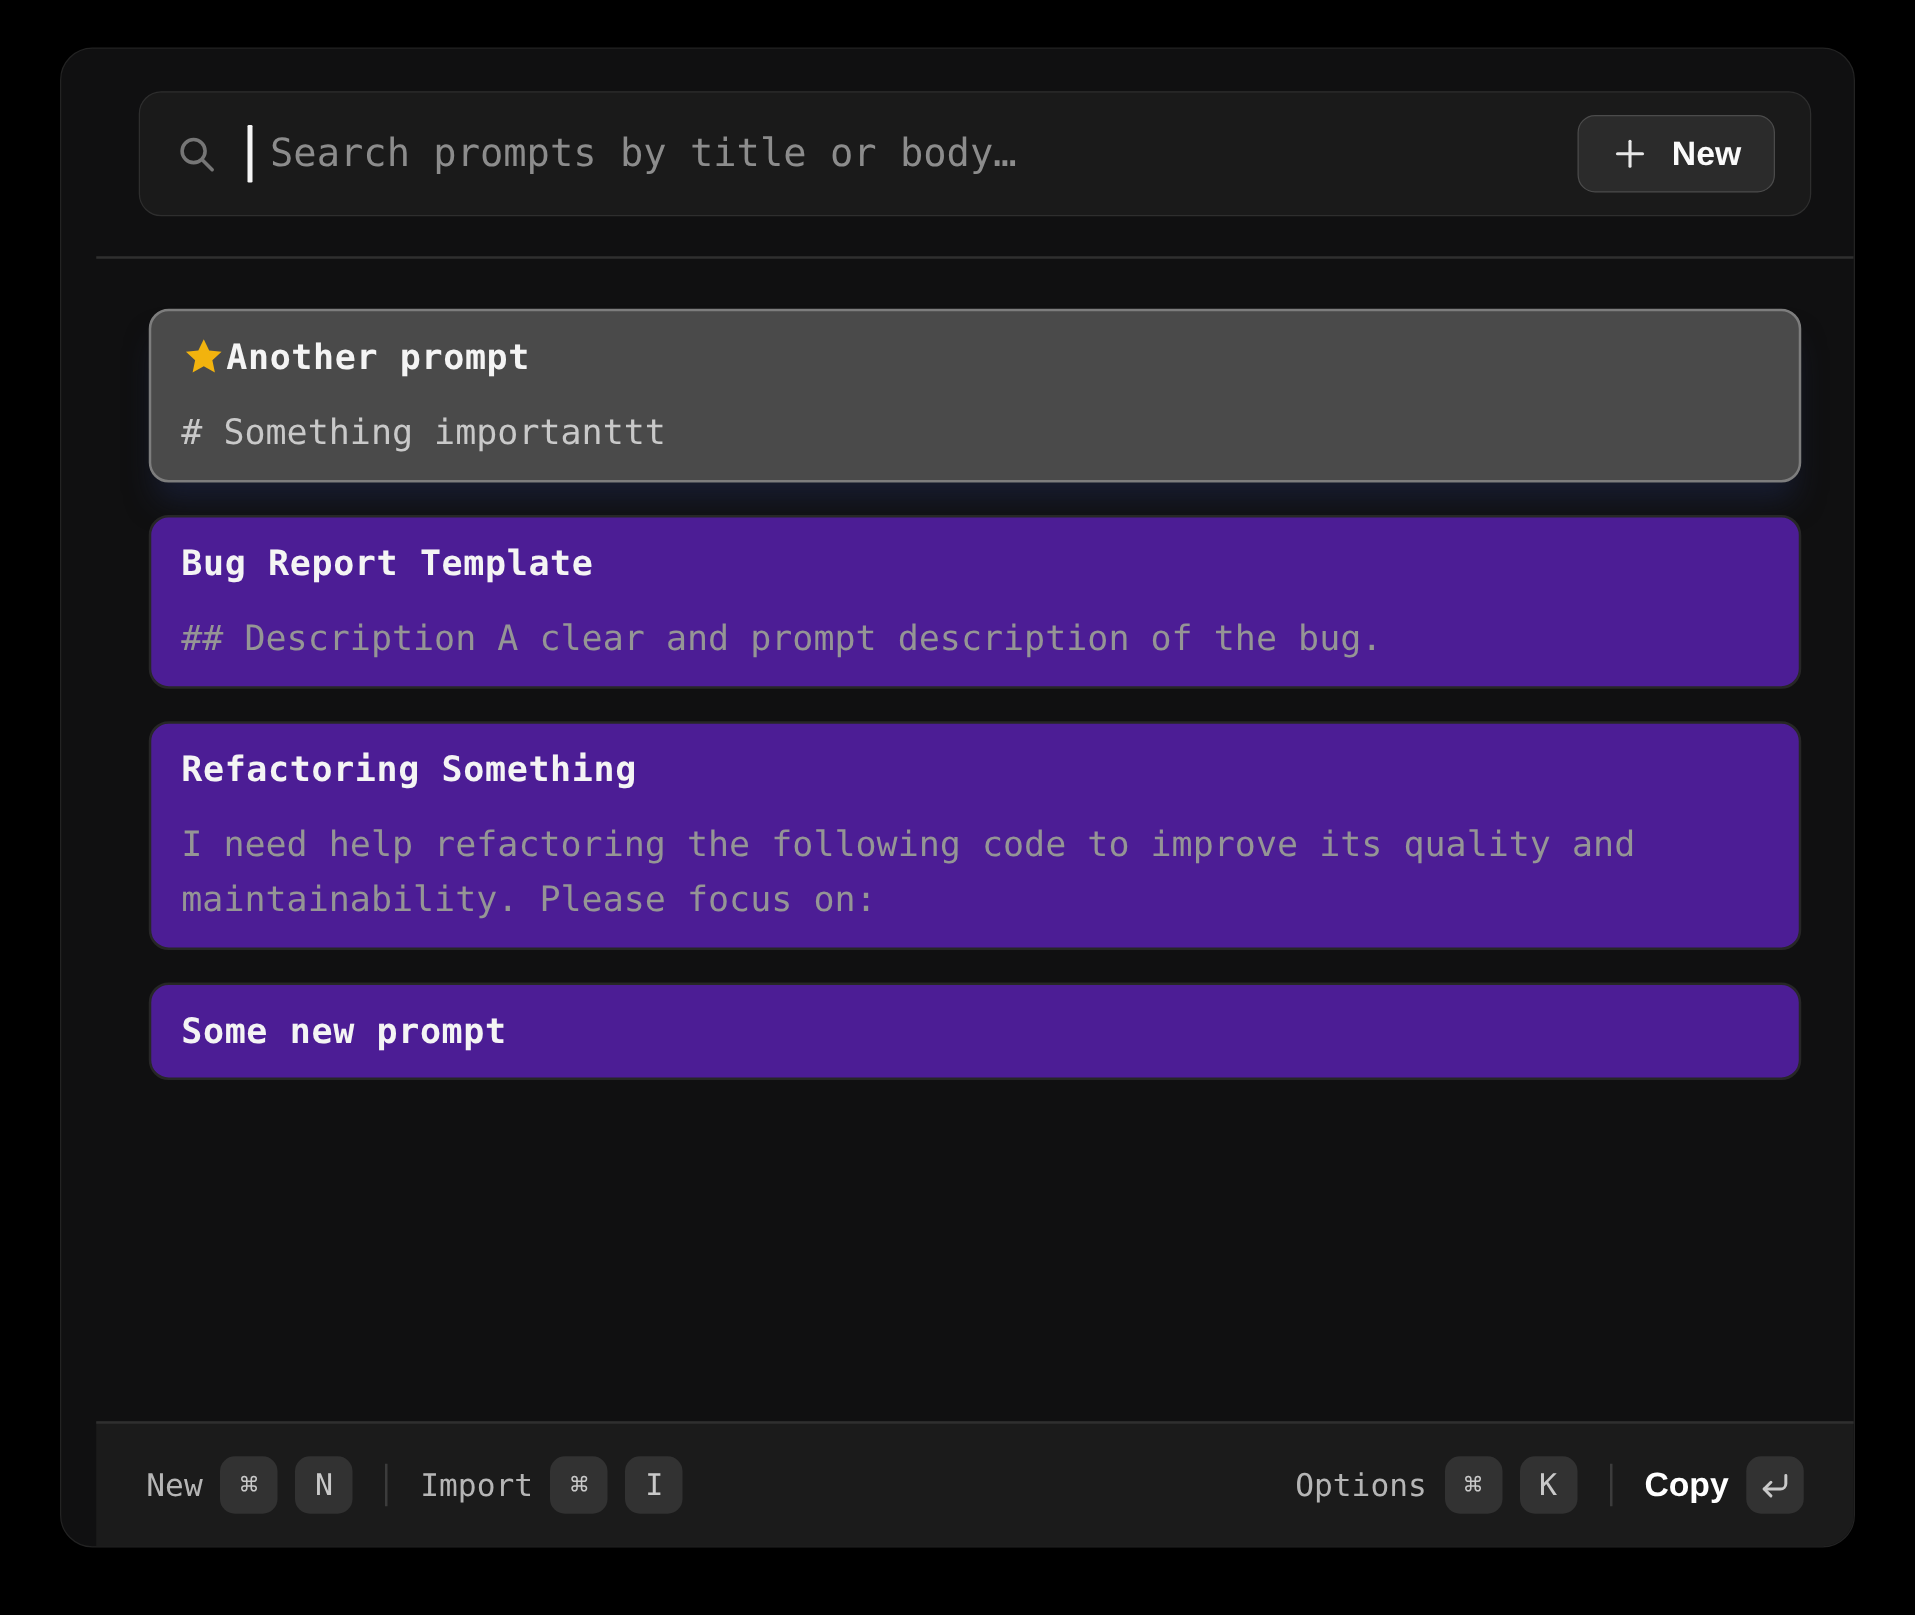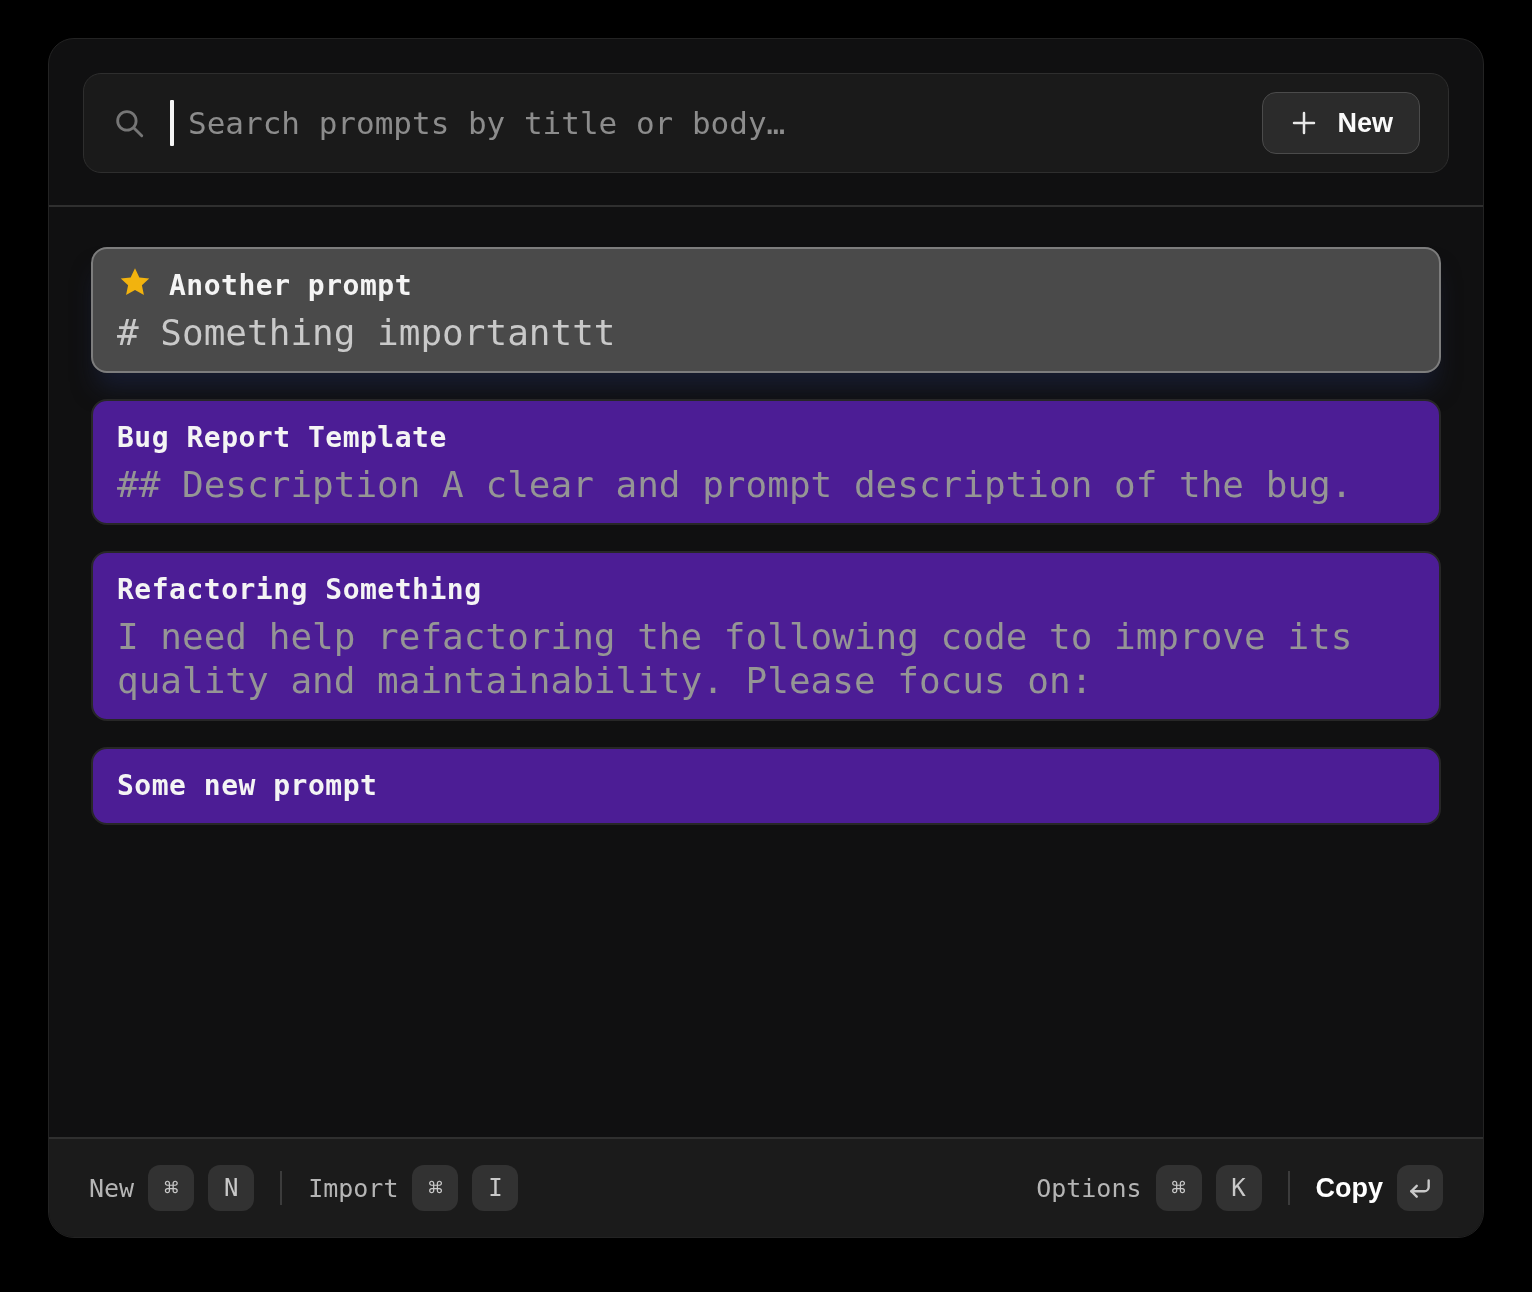--- a/index.html
+++ b/index.html
@@ -1,21 +1,21 @@
 <!DOCTYPE html>
 <html><head>
 <meta charset="utf-8">
 <style>
   * { margin:0; padding:0; box-sizing:border-box; }
   html,body { width:1532px; height:1292px; background:#000; font-family:"DejaVu Sans Mono", monospace; }
 
   .window {
     position:absolute; left:48px; top:38px; width:1436px; height:1200px;
     background:#101011; border:1px solid #232323; border-radius:26px;
-    display:flex; flex-direction:column; overflow:hidden;
+    display:flex; flex-direction:column; overflow:hidden;padding-left:28px;
   }
 
   
   .search-row {
     margin:34px 34px 32px 34px; height:100px; flex:0 0 auto;
     background:#1a1a1a; border:1px solid #2e2e2e; border-radius:18px;
     display:flex; align-items:center; padding:0 28px; gap:14px;
   }
   .search-icon { width:34px; height:34px; flex:0 0 auto; color:#767676; }
   .caret { width:4px; height:46px; background:#f5f5f5; border-radius:1px; margin-left:10px; flex:0 0 auto; }
@@ -35,24 +35,24 @@
   
   .list { flex:1 1 auto; padding:40px 42px 0 42px; display:flex; flex-direction:column; gap:26px; overflow:hidden; }
   .item {
     background:#4c1d95; border:2px solid #272727; border-radius:16px;
     padding:16px 24px; cursor:pointer;
   }
   .item.selected {
     background:#4a4a4a; border-color:#7d7d7d;
     box-shadow:0 20px 24px -6px rgba(28,36,66,0.65);
   }
-  .item-title-row { display:flex; gap:16px; line-height:42px; }
+  .item-title-row { display:flex; align-items:center; line-height:42px; }
   .item-title { font-size:28px; font-weight:bold; color:#f4f4f4; letter-spacing:0.5px; }
   .star { width:36px; height:36px; flex:0 0 auto; color:#f2b30e; display:inline-flex; }
-  .item-body { font-size:36px; color:#959595; line-height:44px; margin-top:4px; }
+  .item-body { font-size:28px; color:#959595; line-height:44px; margin-top:17px; }
   .item.selected .item-body { color:#c9c9c9; }
 
   
   .footer {
     flex:0 0 auto; height:100px; border-top:2px solid #2f2f2f; background:#1b1b1b;
     display:flex; align-items:center; padding:0 40px; font-size:25px; color:#b5b5b5;
   }
   .hint { display:flex; align-items:center; gap:14px; cursor:pointer; }
   .hint-label { color:#b5b5b5; }
   .hint-label.primary { color:#ffffff; font-weight:bold; font-family:"Liberation Sans", sans-serif; font-size:27px;text-align:center; }

